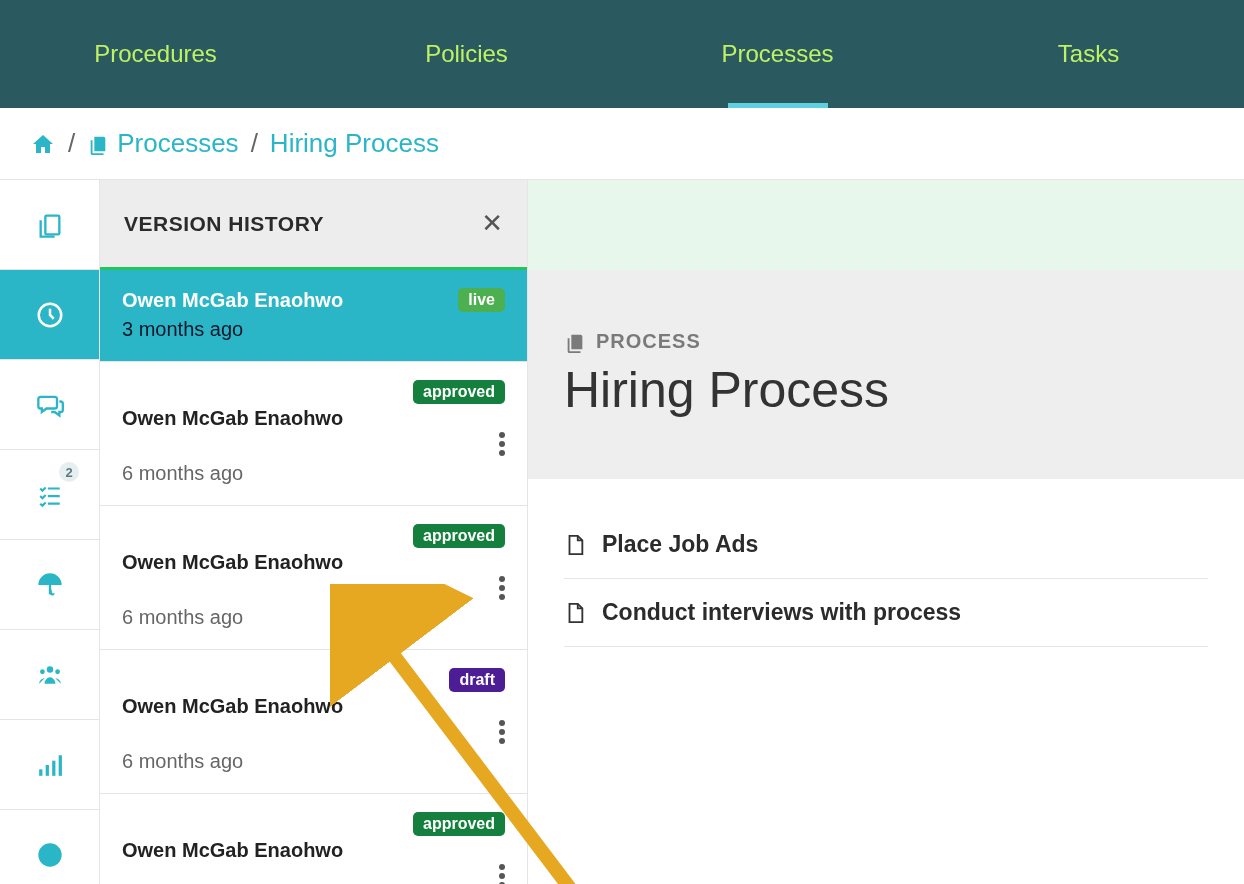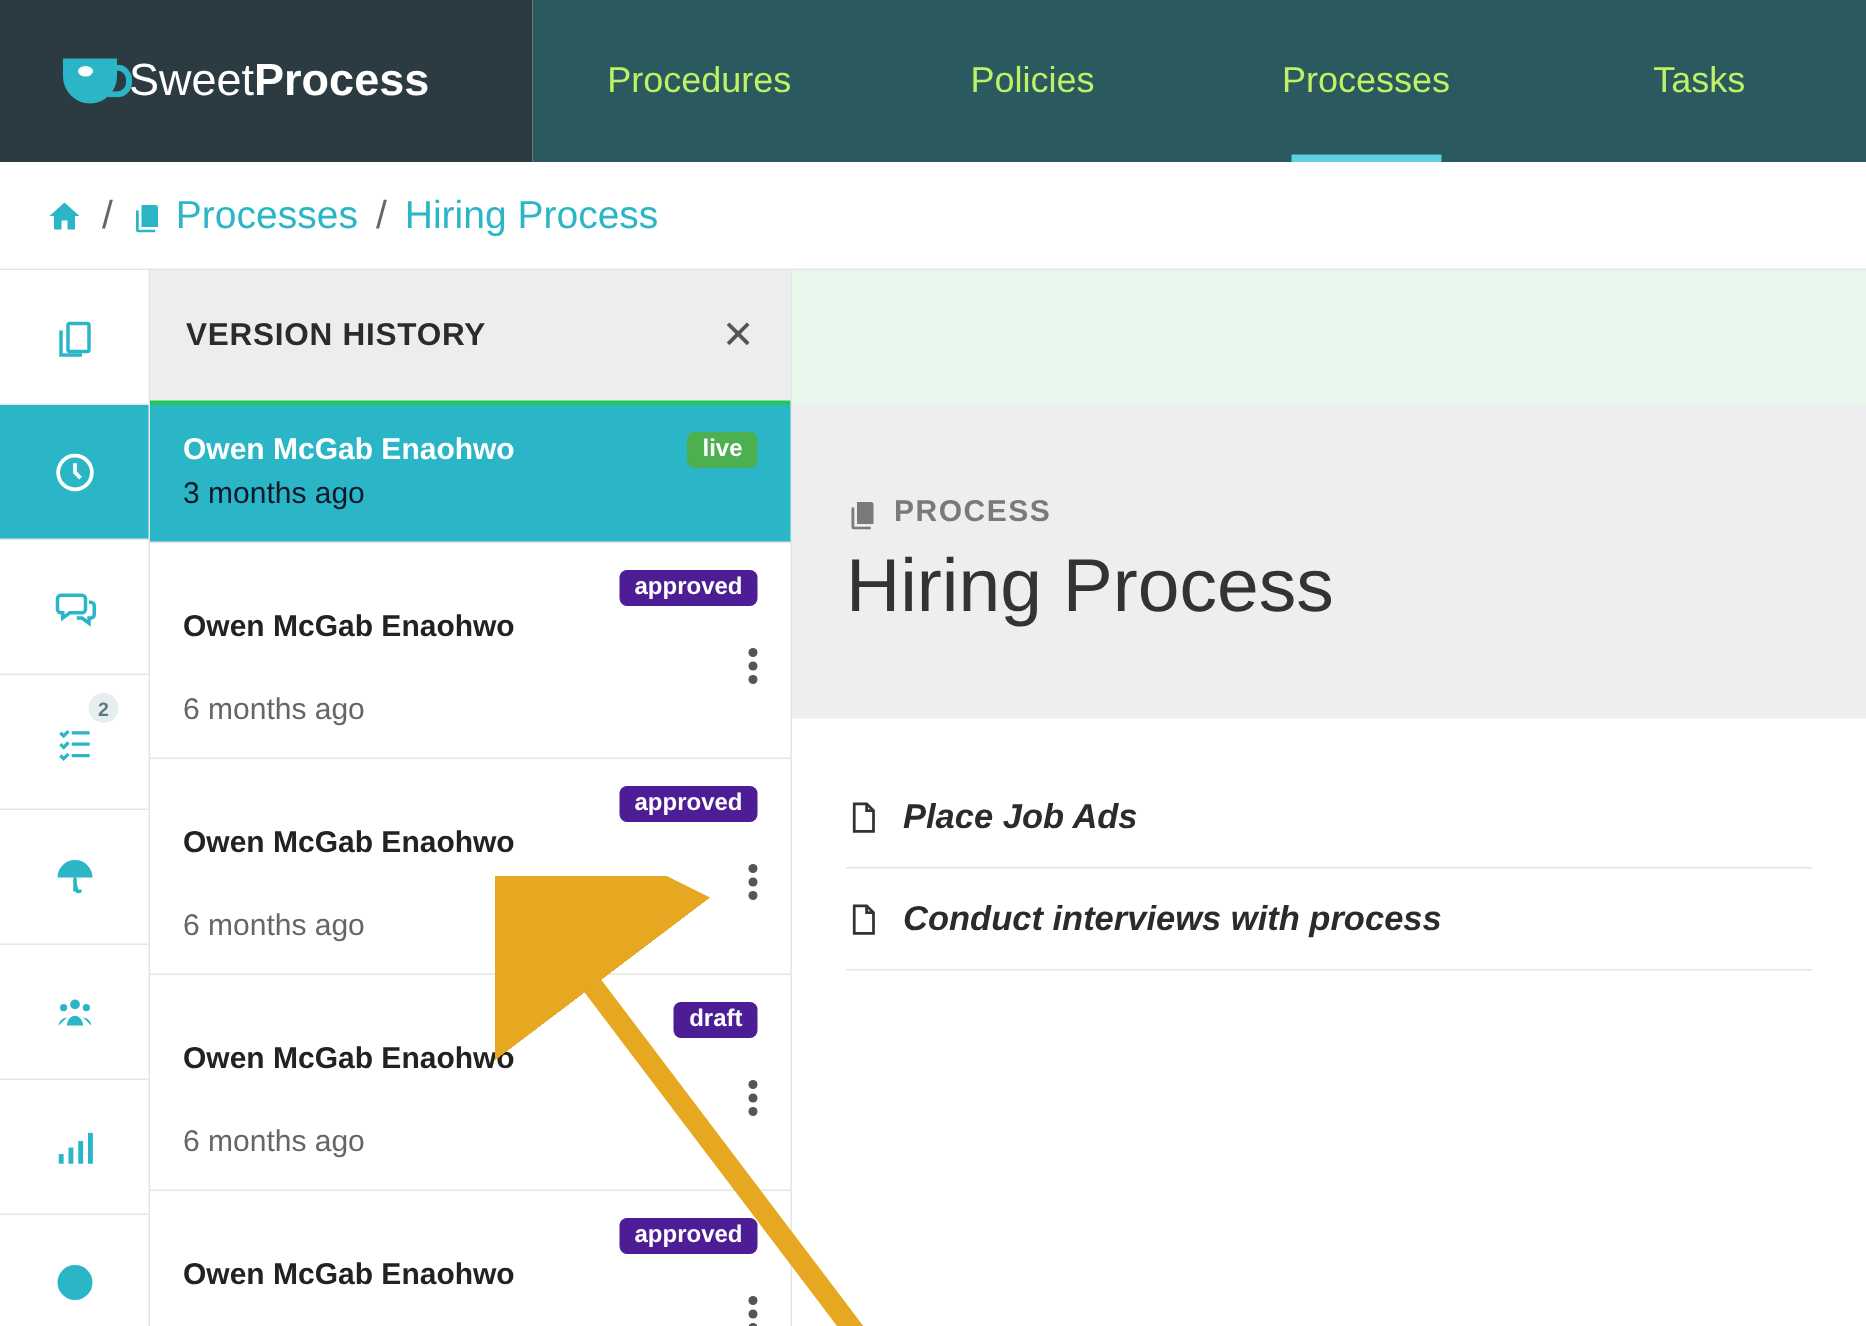--- a/index.html
+++ b/index.html
@@ -48,50 +48,44 @@
   .vh-close { font-size: 26px; color: #555; cursor: pointer; }
   .vh-item { padding: 18px 22px 20px 22px; border-bottom: 1px solid #e5e5e5; position: relative; cursor: pointer; }
   .vh-item.active { background: #2bb6c7; }
   .vh-row { display: flex; justify-content: space-between; align-items: center; }
   .vh-name { font-size: 20px; font-weight: 700; color: #222; }
   .vh-time { font-size: 20px; color: #666; margin-top: 6px; }
   .vh-item.active .vh-name { color: #fff; }
   .vh-item.active .vh-time { color: #0f172a; }
   .badge { font-size: 16px; font-weight: 600; color: #fff; padding: 3px 10px; border-radius: 5px; }
   .badge-live { background: #4caf50; }
-  .badge-approved { background: #4c1d95; }
+  .badge-approved { background: #15803d; }
   .badge-draft { background: #4c1d95; }
   .vh-more { display: flex; flex-direction: column; gap: 3px; align-items: center; margin-top: 14px; float: right; cursor: pointer; }
   .vh-more span { width: 6px; height: 6px; background: #555; border-radius: 50%; }
   .vh-item .vh-actions { display: flex; flex-direction: column; align-items: flex-end; gap: 14px; }
 
   
   .main { flex: 1; display: flex; flex-direction: column; }
   .main-banner { height: 90px; background: #e8f7ec; }
   .main-header { background: #eeeeee; padding: 60px 36px 60px 36px; }
   .main-label { display: flex; align-items: center; gap: 10px; color: #7a7a7a; font-size: 20px; font-weight: 700; letter-spacing: 1px; }
   .main-title { font-size: 50px; font-weight: 400; color: #333; margin-top: 8px; }
-  .steps { padding: 32px 36px; font-style: italic; }
+  .steps { padding: 32px 36px; }
   .step { display: flex; align-items: center; gap: 16px; padding: 20px 0; border-bottom: 1px solid #e5e5e5; font-size: 23px; font-weight: 700; color: #2b2b2b; }
   .step:first-child { border-top: none; }
   .arrow-svg { position: absolute; left: 330px; top: 404px; }
 
   
   svg { display: block; }
 </style>
 </head>
 <body>
 
 <div class="header">
-  <div class="logo-area">
-    <div class="logo">
-      <span class="cup"></span>
-      <span><span>Sweet</span><span class="bold">Process</span></span>
-    </div>
-  </div>
   <div class="nav">
     <div class="nav-item">Procedures</div>
     <div class="nav-item">Policies</div>
     <div class="nav-item active">Processes</div>
     <div class="nav-item">Tasks</div>
   </div>
 </div>
 
 <div class="breadcrumb">
   <a href="#">

